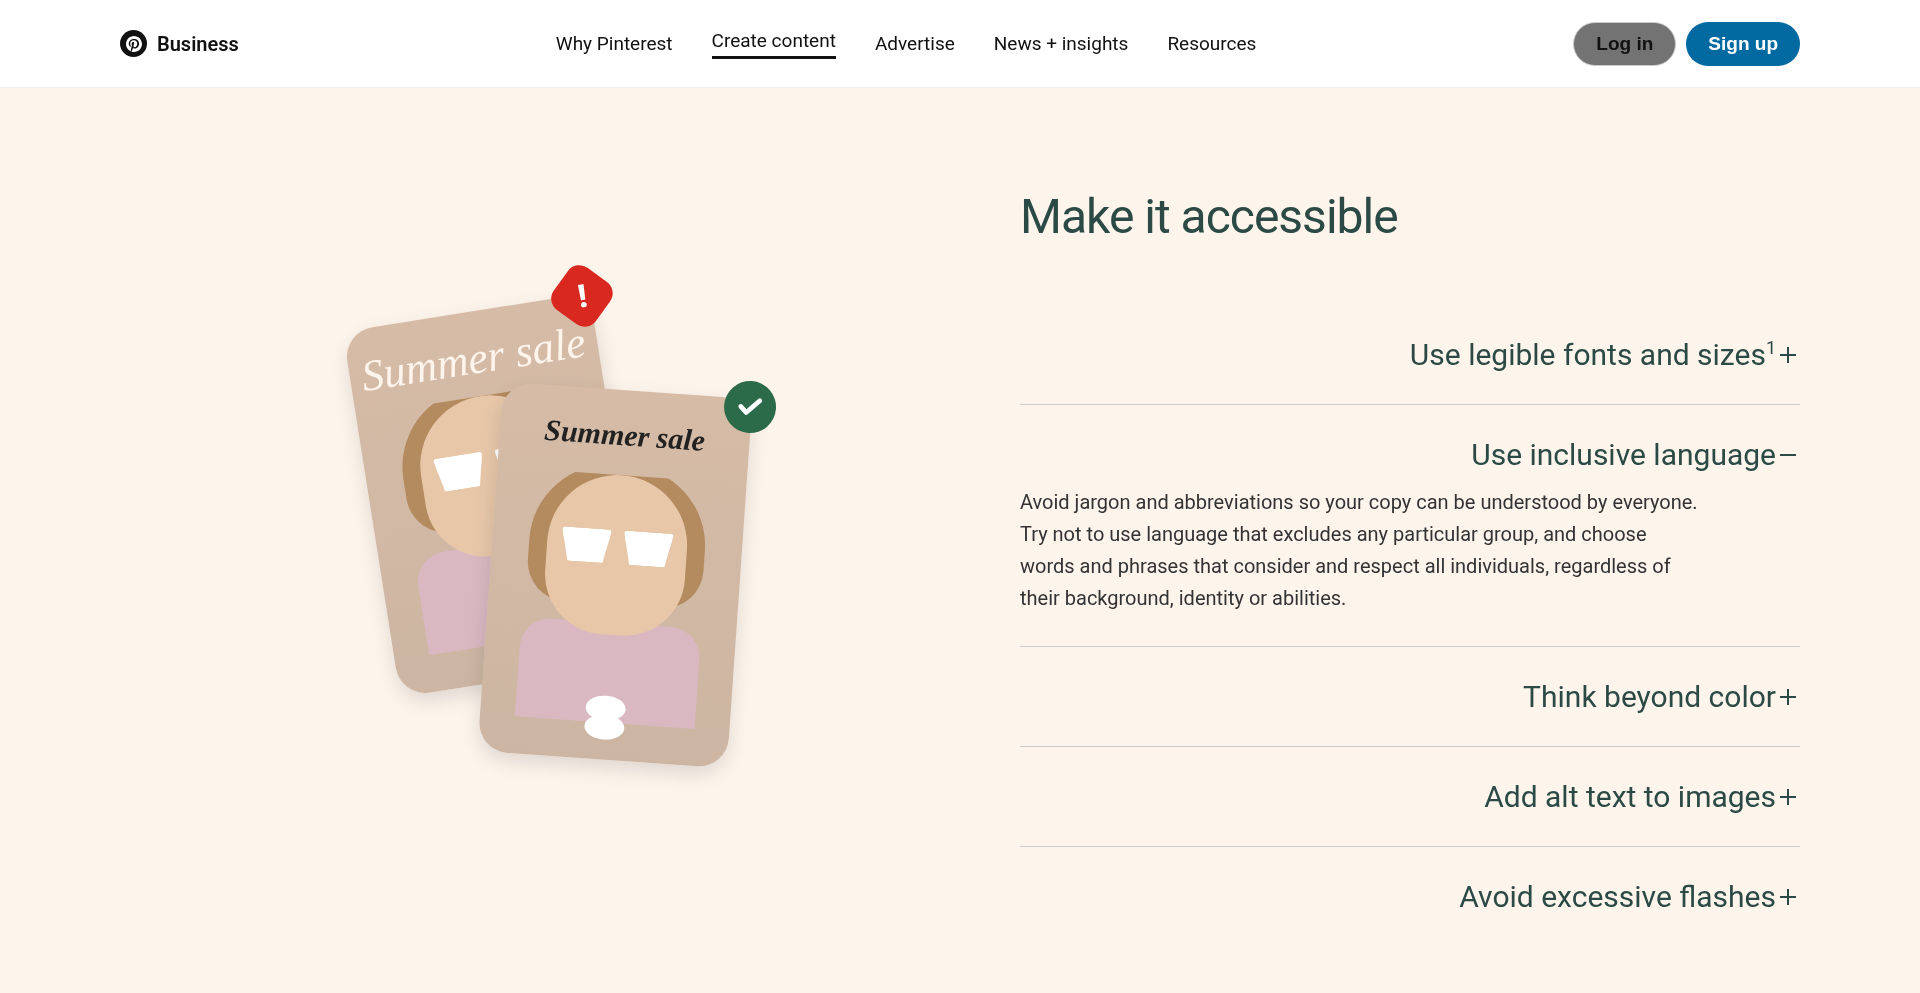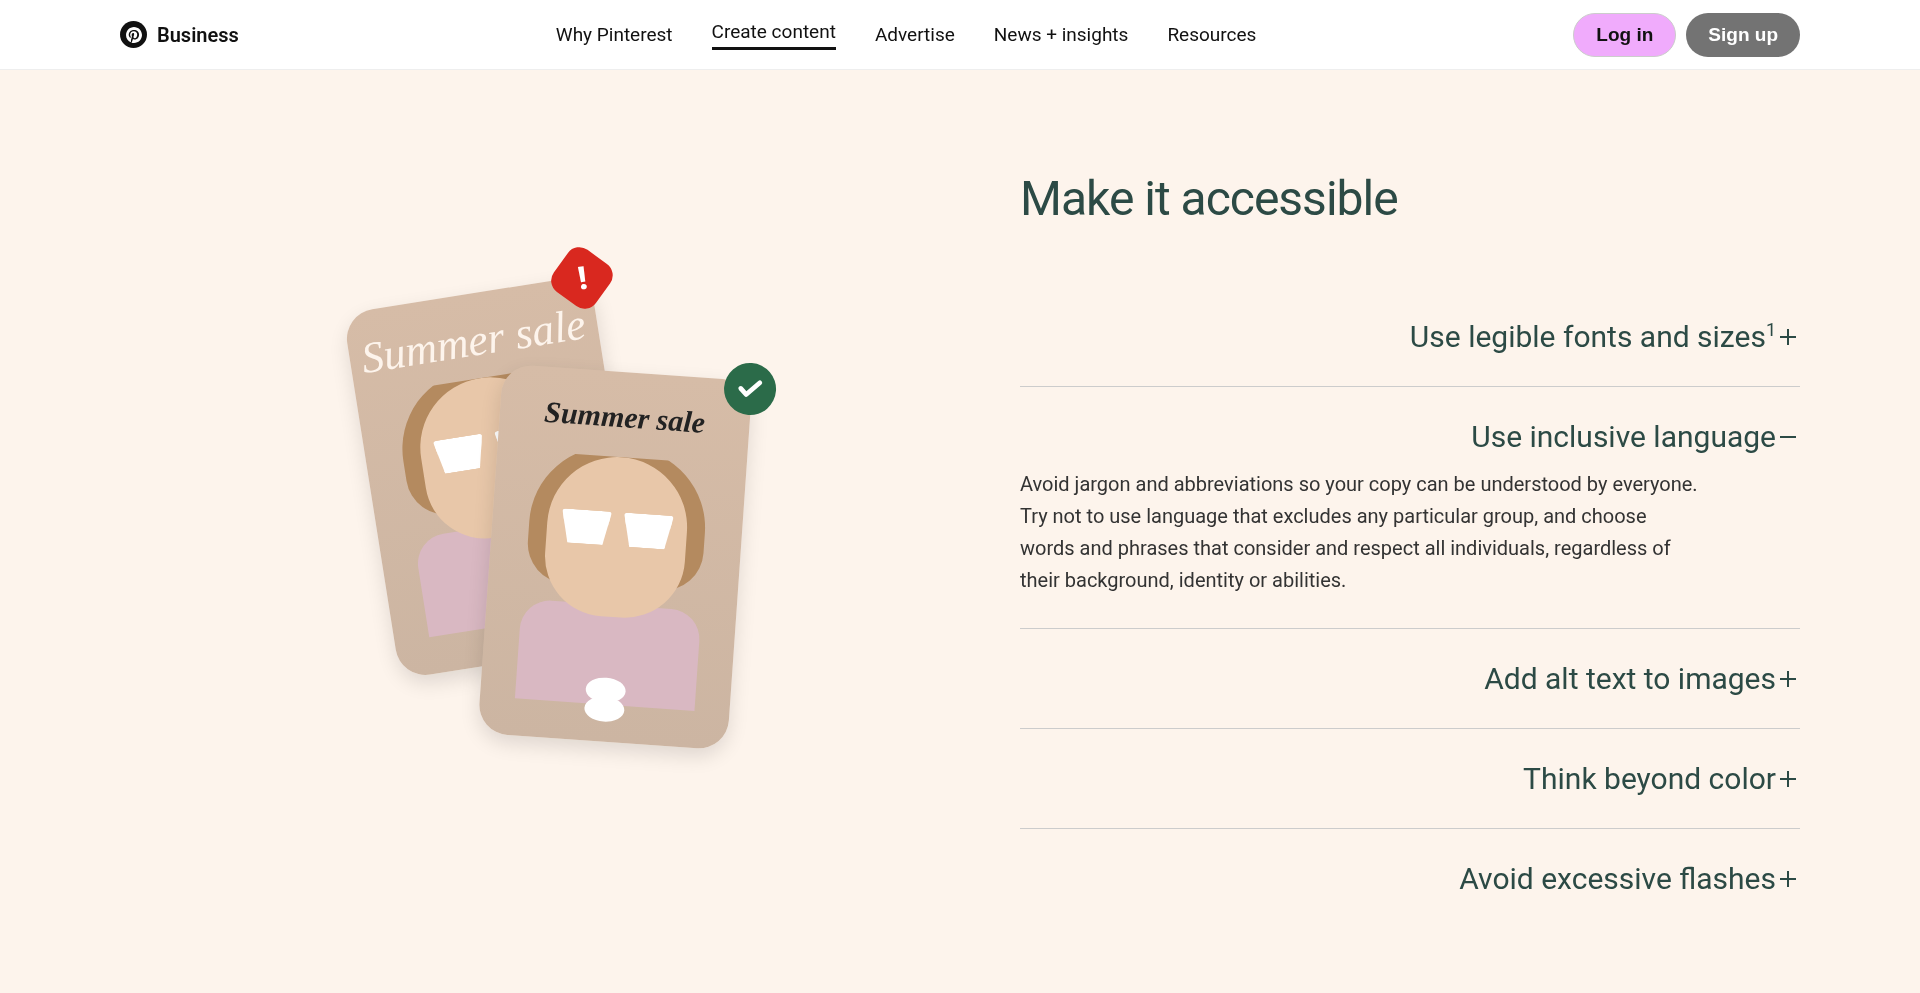--- a/index.html
+++ b/index.html
@@ -16,21 +16,21 @@
   overflow: hidden;
 }
 
 .header {
   display: flex;
   align-items: center;
   justify-content: space-between;
   padding: 10px 120px;
   background: #fff;
   border-bottom: 1px solid #eee;
-  height: 70px;
+  height: 88px;
 }
 
 .brand {
   display: flex;
   align-items: center;
   gap: 10px;
 }
 
 .brand-icon {
   width: 27px;
@@ -68,32 +68,32 @@
 
 .header-buttons {
   display: flex;
   gap: 10px;
 }
 
 .btn-login {
   padding: 10px 22px;
   border: 1px solid #ccc;
   border-radius: 999px;
-  background: #f0abfc;
+  background: #737373;
   font-size: 19px;
   font-weight: 600;
   color: #111;
   cursor: pointer;
 }
 
 .btn-signup {
   padding: 10px 22px;
   border: none;
   border-radius: 999px;
-  background: #737373;
+  background: #0369a1;
   font-size: 19px;
   font-weight: 600;
   color: #fff;
   cursor: pointer;
 }
 
 .main {
   display: flex;
   background: #fdf4ec;
   height: calc(100% - 70px);
@@ -421,33 +421,33 @@
           <svg viewBox="0 0 24 24" width="24" height="24" stroke="currentColor" stroke-width="2">
               <line x1="4" y1="12" x2="20" y2="12"></line>
             </svg>
         </span>
       </div>
       <div class="accordion-body">Avoid jargon and abbreviations so your copy can be understood by everyone. Try not to use language that excludes any particular group, and choose words and phrases that consider and respect all individuals, regardless of their background, identity or abilities.</div>
     </div>
 
     <div class="accordion-item">
       <div class="accordion-header">
-        <div class="accordion-title">Add alt text to images</div>
+        <div class="accordion-title">Think beyond color</div>
         <span class="accordion-icon">
           <svg viewBox="0 0 24 24" width="24" height="24" stroke="currentColor" stroke-width="2">
               <line x1="12" y1="4" x2="12" y2="20"></line>
               <line x1="4" y1="12" x2="20" y2="12"></line>
             </svg>
         </span>
       </div>
     </div>
 
     <div class="accordion-item">
       <div class="accordion-header">
-        <div class="accordion-title">Think beyond color</div>
+        <div class="accordion-title">Add alt text to images</div>
         <span class="accordion-icon">
           <svg viewBox="0 0 24 24" width="24" height="24" stroke="currentColor" stroke-width="2">
               <line x1="12" y1="4" x2="12" y2="20"></line>
               <line x1="4" y1="12" x2="20" y2="12"></line>
             </svg>
         </span>
       </div>
     </div>
 
     <div class="accordion-item" style="border-bottom:none">

